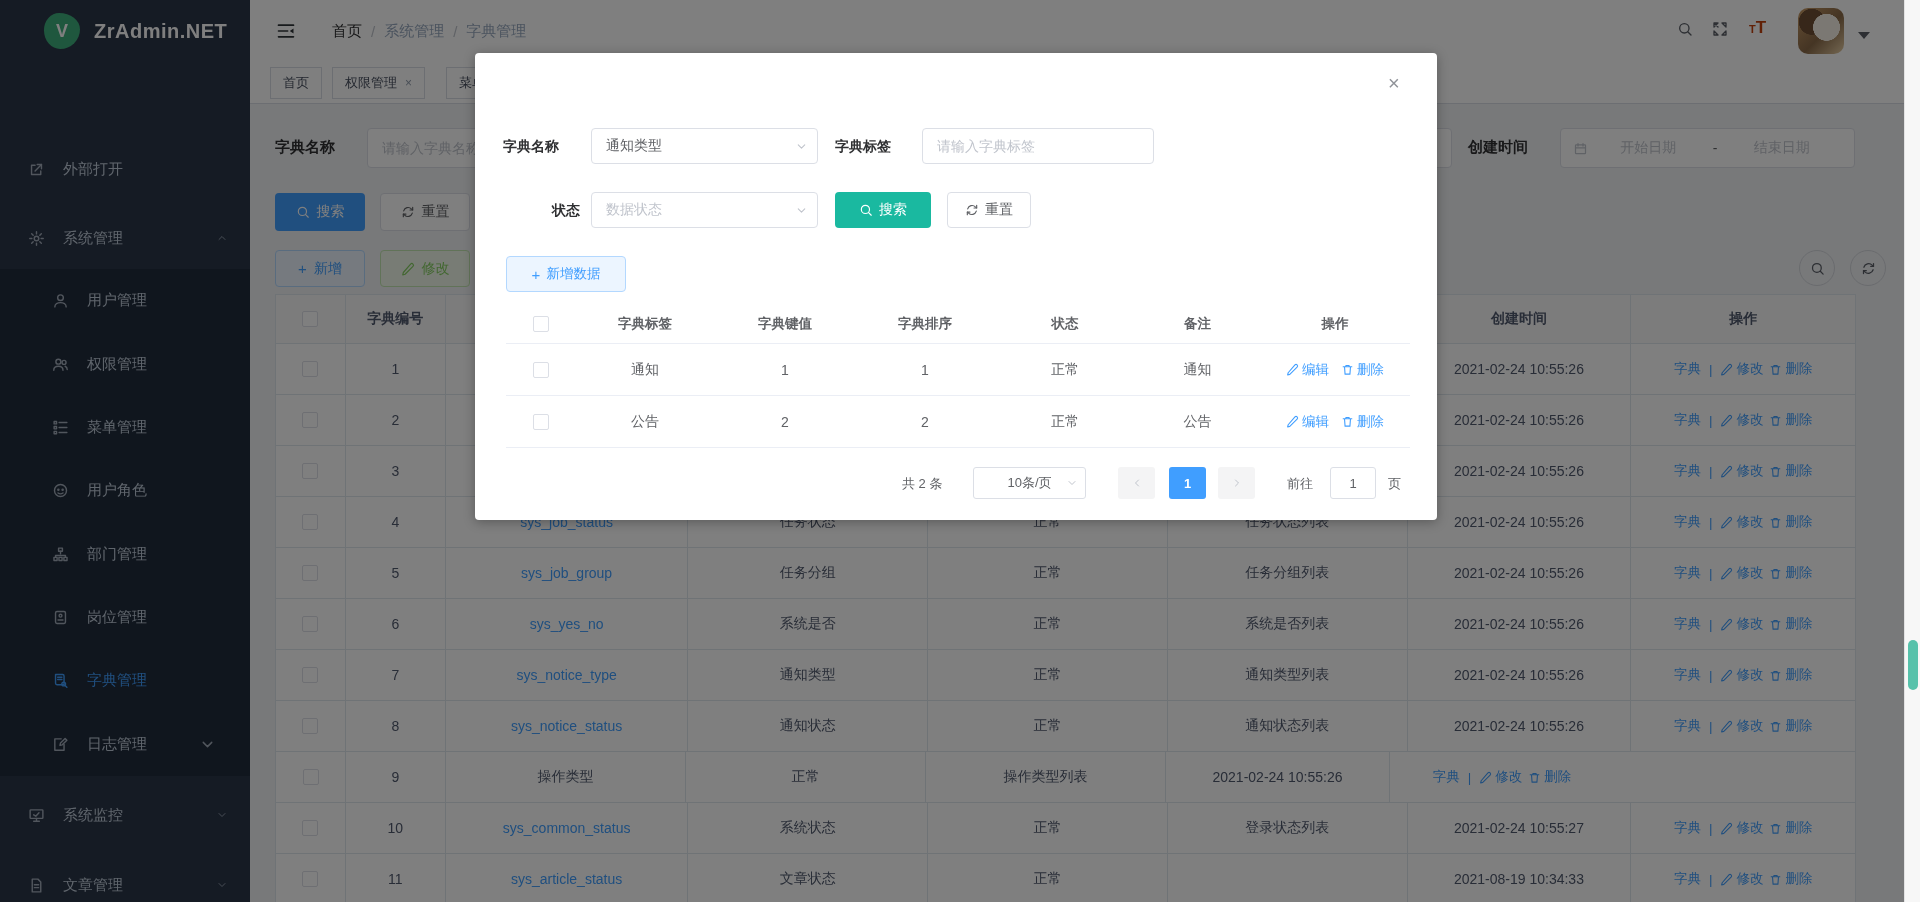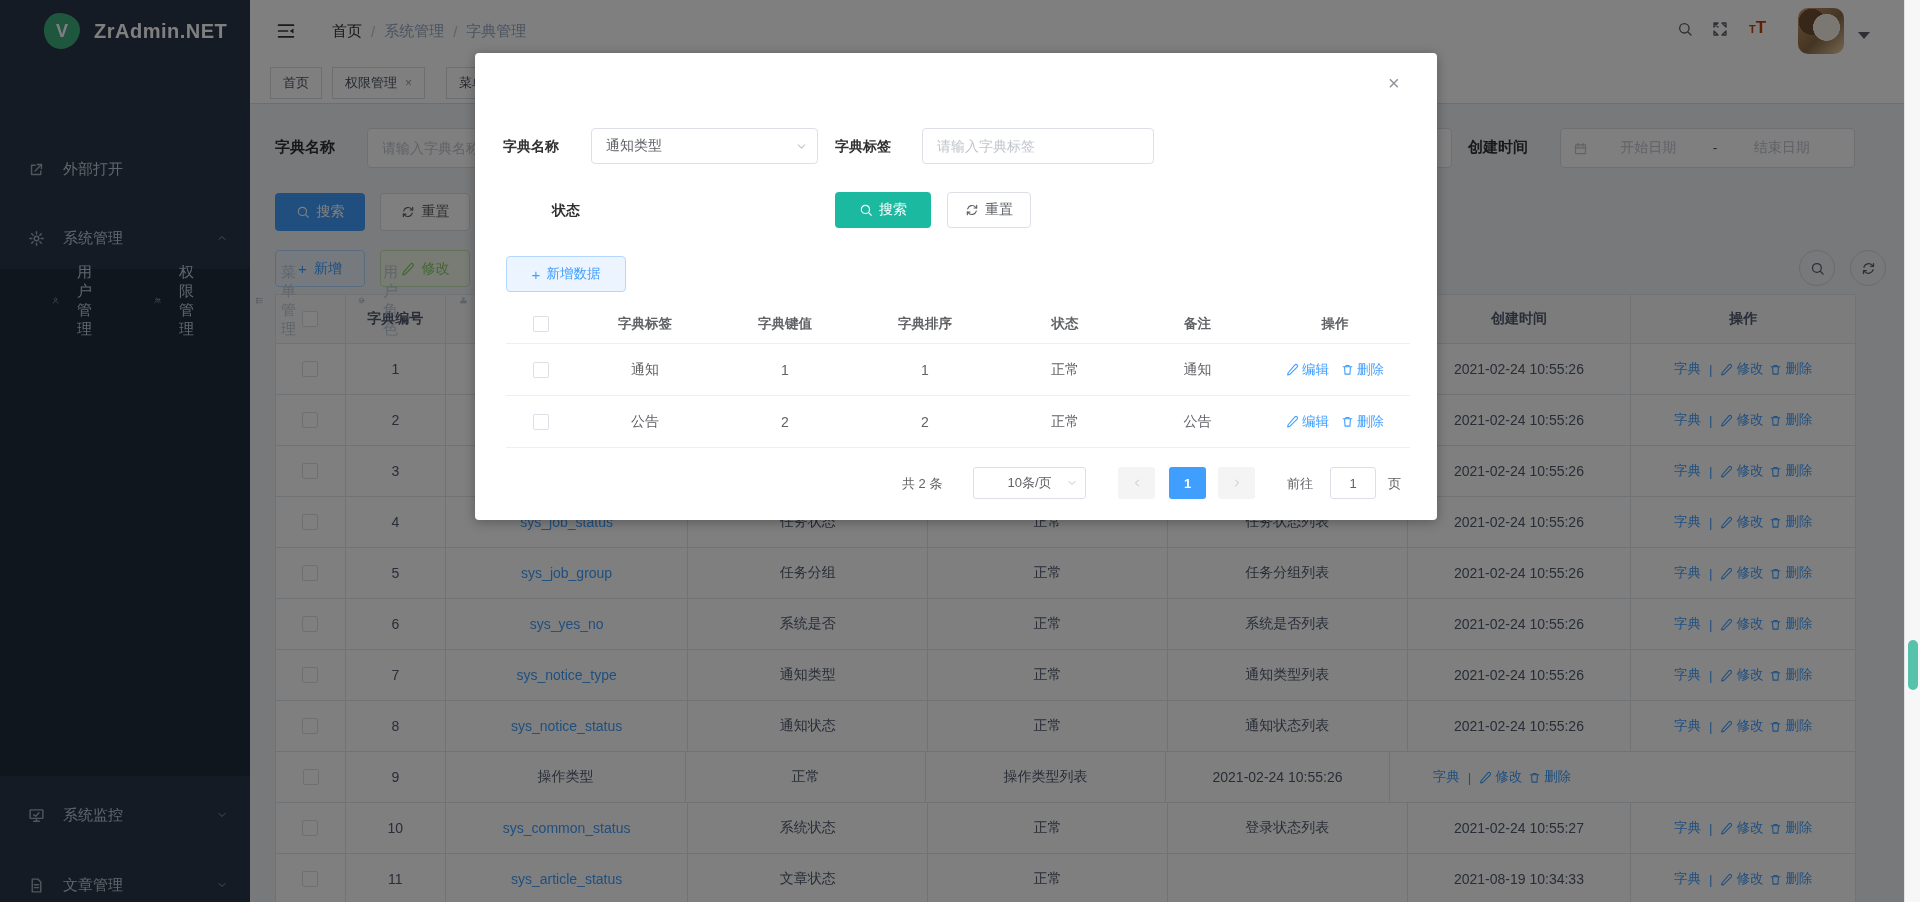--- a/index.html
+++ b/index.html
@@ -11,21 +11,21 @@
 
   
   #sidebar { position:absolute; left:0; top:0; width:250px; height:902px; background:#2b3648; z-index:1; }
   #logo-area { position:absolute; left:0; top:0; width:250px; height:62px; display:flex; align-items:center; }
   #logo-blob { margin-left:44px; width:36px; height:36px; background:#3eaf7c; border-radius:42% 58% 55% 45%/48% 45% 55% 52%; display:flex; align-items:center; justify-content:center; color:#fff; font-weight:bold; font-size:18px; }
   #logo-title { margin-left:14px; color:#ffffff; font-size:20px; font-weight:bold; letter-spacing:.5px; }
   .side-item { position:absolute; left:0; width:250px; height:62px; display:flex; align-items:center; color:#bfcbd9; font-size:15px; cursor:pointer; }
   .side-item .ic { margin-left:28px; width:17px; height:17px; color:#a3adbb; }
   .side-item .lbl { margin-left:18px; }
   .side-item .chev { position:absolute; right:22px; width:12px; height:12px; color:#8f9bab; }
-  #submenu { position:absolute; left:0; top:269px; width:250px; height:507px; background:#212c3c; display:flex; flex-direction:row; }
+  #submenu { position:absolute; left:0; top:269px; width:250px; height:507px; background:#212c3c; display:flex; flex-direction:column; }
   .sub-item { height:63.4px; display:flex; align-items:center; position:relative; color:#bfcbd9; font-size:15px; cursor:pointer; }
   .sub-item .ic { margin-left:52px; width:17px; height:17px; color:#a3adbb; }
   .sub-item .lbl { margin-left:18px; }
   .sub-item.active { color:#409eff; }
   .sub-item.active .ic { color:#409eff; }
 
   
   #topbar { position:absolute; left:250px; top:0; width:1670px; height:62px; background:#ffffff; }
   #hamburger { position:absolute; left:25px; top:21px; width:22px; height:20px; color:#2f3438; cursor:pointer; }
   #breadcrumb { position:absolute; left:82px; top:0; height:62px; display:flex; align-items:center; font-size:15px; }
@@ -626,20 +626,26 @@
       <svg class="ic chev" viewBox="0 0 24 24">
           <polyline points="6 9 12 15 18 9"></polyline>
         </svg>
     </div>
     <div class="m-label" style="left:360px; top:85px">字典标签</div>
     <div class="m-input" style="left:447px; top:75px">
       <input placeholder="请输入字典标签" style="">
     </div>
 
     <div class="m-label" style="left:77px; top:149px">状态</div>
+    <div class="m-select placeholder" style="left:116px; top:139px">
+      <span>数据状态</span>
+      <svg class="ic chev" viewBox="0 0 24 24">
+          <polyline points="6 9 12 15 18 9"></polyline>
+        </svg>
+    </div>
     <div class="m-btn" id="m-btn-search" style="left:360px; top:139px; width:96px">
       <svg class="ic" viewBox="0 0 24 24">
           <circle cx="11" cy="11" r="7"></circle>
           <path d="M16.5 16.5L21 21"></path>
         </svg>
       <span>搜索</span>
     </div>
     <div class="m-btn" id="m-btn-reset" style="left:472px; top:139px; width:84px">
       <svg class="ic" viewBox="0 0 24 24">
           <path d="M4.6 10a8 8 0 0 1 13.2-3.4L20 8.5"></path>

